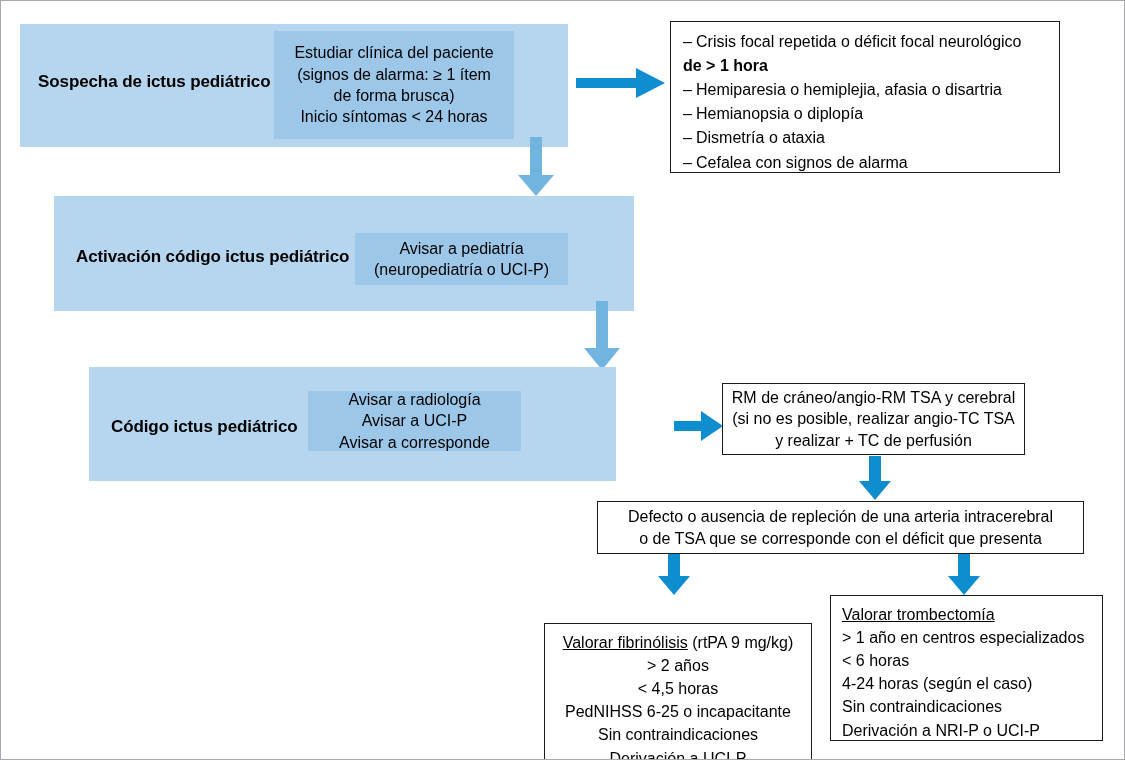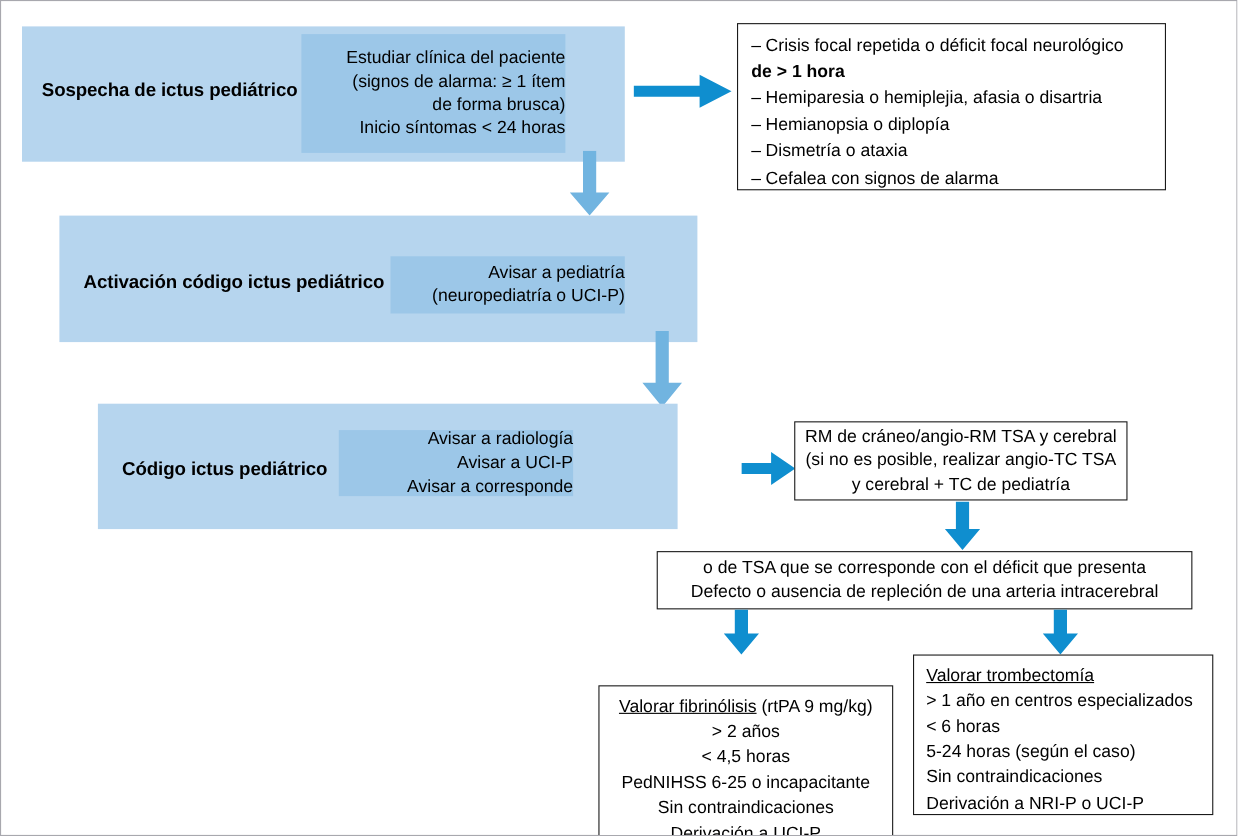--- a/index.html
+++ b/index.html
@@ -33,21 +33,21 @@
     color: #000000;
     letter-spacing: -0.1px;
     white-space: nowrap;
   }
   .inner-box {
     position: absolute;
     background: #9cc7e8;
     box-sizing: border-box;
     display: flex;
     flex-direction: column;
-    align-items: flex-end;
+    align-items: center;
     justify-content: center;
     text-align: center;
     font-size: 16px;
     line-height: 1.33;
     color: #000000;
   }
   .inner-box span { display: block; white-space: nowrap; }
 
   
   .wbox {
@@ -167,32 +167,32 @@
 
   <div class="arrow" style="left:673px; top:409px;">
     <svg width="50" height="32" viewBox="0 0 50 32">
       <path d="M0,11 L27,11 L27,1 L49,16 L27,31 L27,21 L0,21 Z" fill="#0f8ecf"></path>
     </svg>
   </div>
 
   <div class="wbox centered" style="left:721px; top:382px; width:303px; height:72px;">
     <span>RM de cráneo/angio-RM TSA y cerebral</span>
     <span>(si no es posible, realizar angio-TC TSA</span>
-    <span>y cerebral + TC de pediatría</span>
+    <span>y realizar + TC de perfusión</span>
   </div>
 
   <div class="arrow" style="left:856px; top:455px;">
     <svg width="36" height="45" viewBox="0 0 36 45">
       <path d="M12,0 L24,0 L24,25 L34,25 L18,44 L2,25 L12,25 Z" fill="#0f8ecf"></path>
     </svg>
   </div>
 
   <div class="wbox centered" style="left:596px; top:500px; width:487px; height:53px;">
+    <span>Defecto o ausencia de repleción de una arteria intracerebral</span>
     <span>o de TSA que se corresponde con el déficit que presenta</span>
-    <span>Defecto o ausencia de repleción de una arteria intracerebral</span>
   </div>
 
   <div class="arrow" style="left:655px; top:553px;">
     <svg width="36" height="42" viewBox="0 0 36 42">
       <path d="M12,0 L24,0 L24,22 L34,22 L18,41 L2,22 L12,22 Z" fill="#0f8ecf"></path>
     </svg>
   </div>
 
   <div class="arrow" style="left:945px; top:553px;">
     <svg width="36" height="42" viewBox="0 0 36 42">
@@ -210,18 +210,18 @@
     <div class="row">Sin contraindicaciones</div>
     <div class="row">Derivación a UCI-P</div>
   </div>
 
   <div class="wbox tx-list" style="left:829px; top:594px; width:273px; height:146px;">
     <div class="row">
       <span style="display:inline;text-align:center;" class="u">Valorar trombectomía</span><span style="display:inline;"></span>
     </div>
     <div class="row">&gt; 1 año en centros especializados</div>
     <div class="row">&lt; 6 horas</div>
-    <div class="row">5-24 horas (según el caso)</div>
+    <div class="row">4-24 horas (según el caso)</div>
     <div class="row">Sin contraindicaciones</div>
     <div class="row">Derivación a NRI-P o UCI-P</div>
   </div>
 
 </div>
 
 </body></html>

